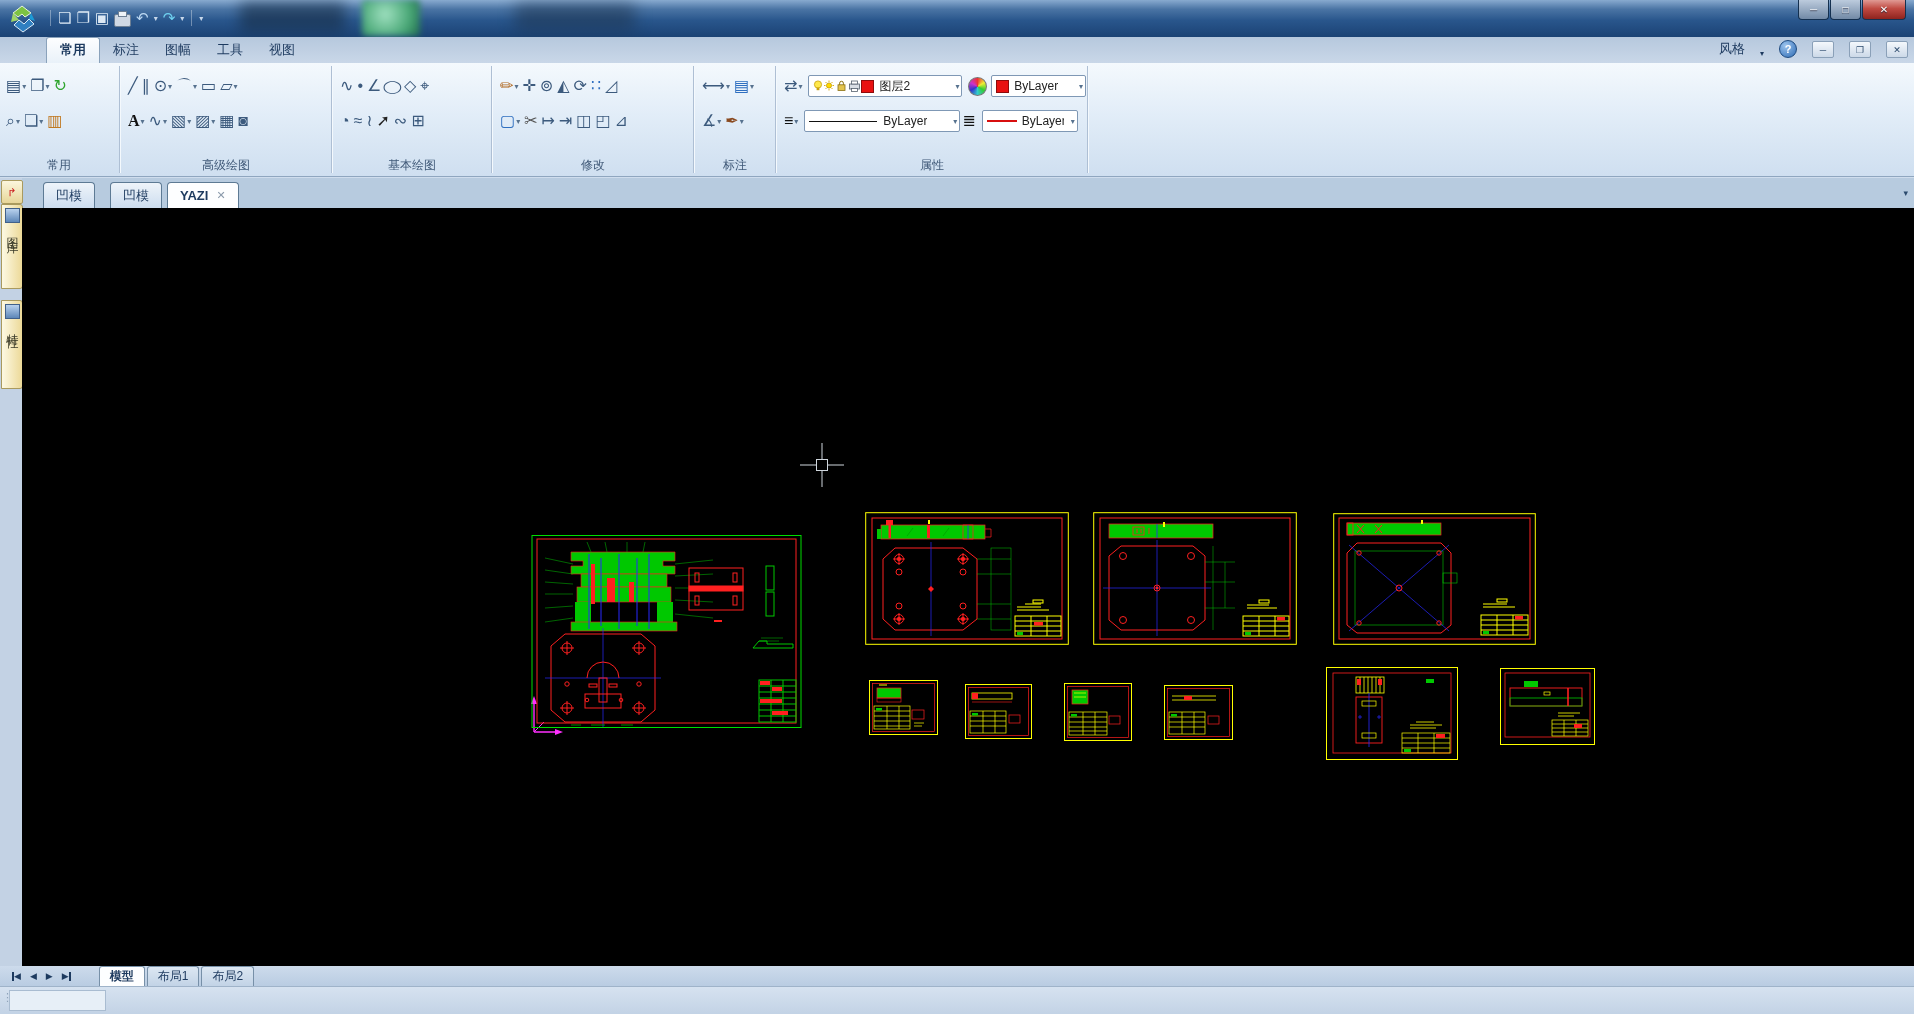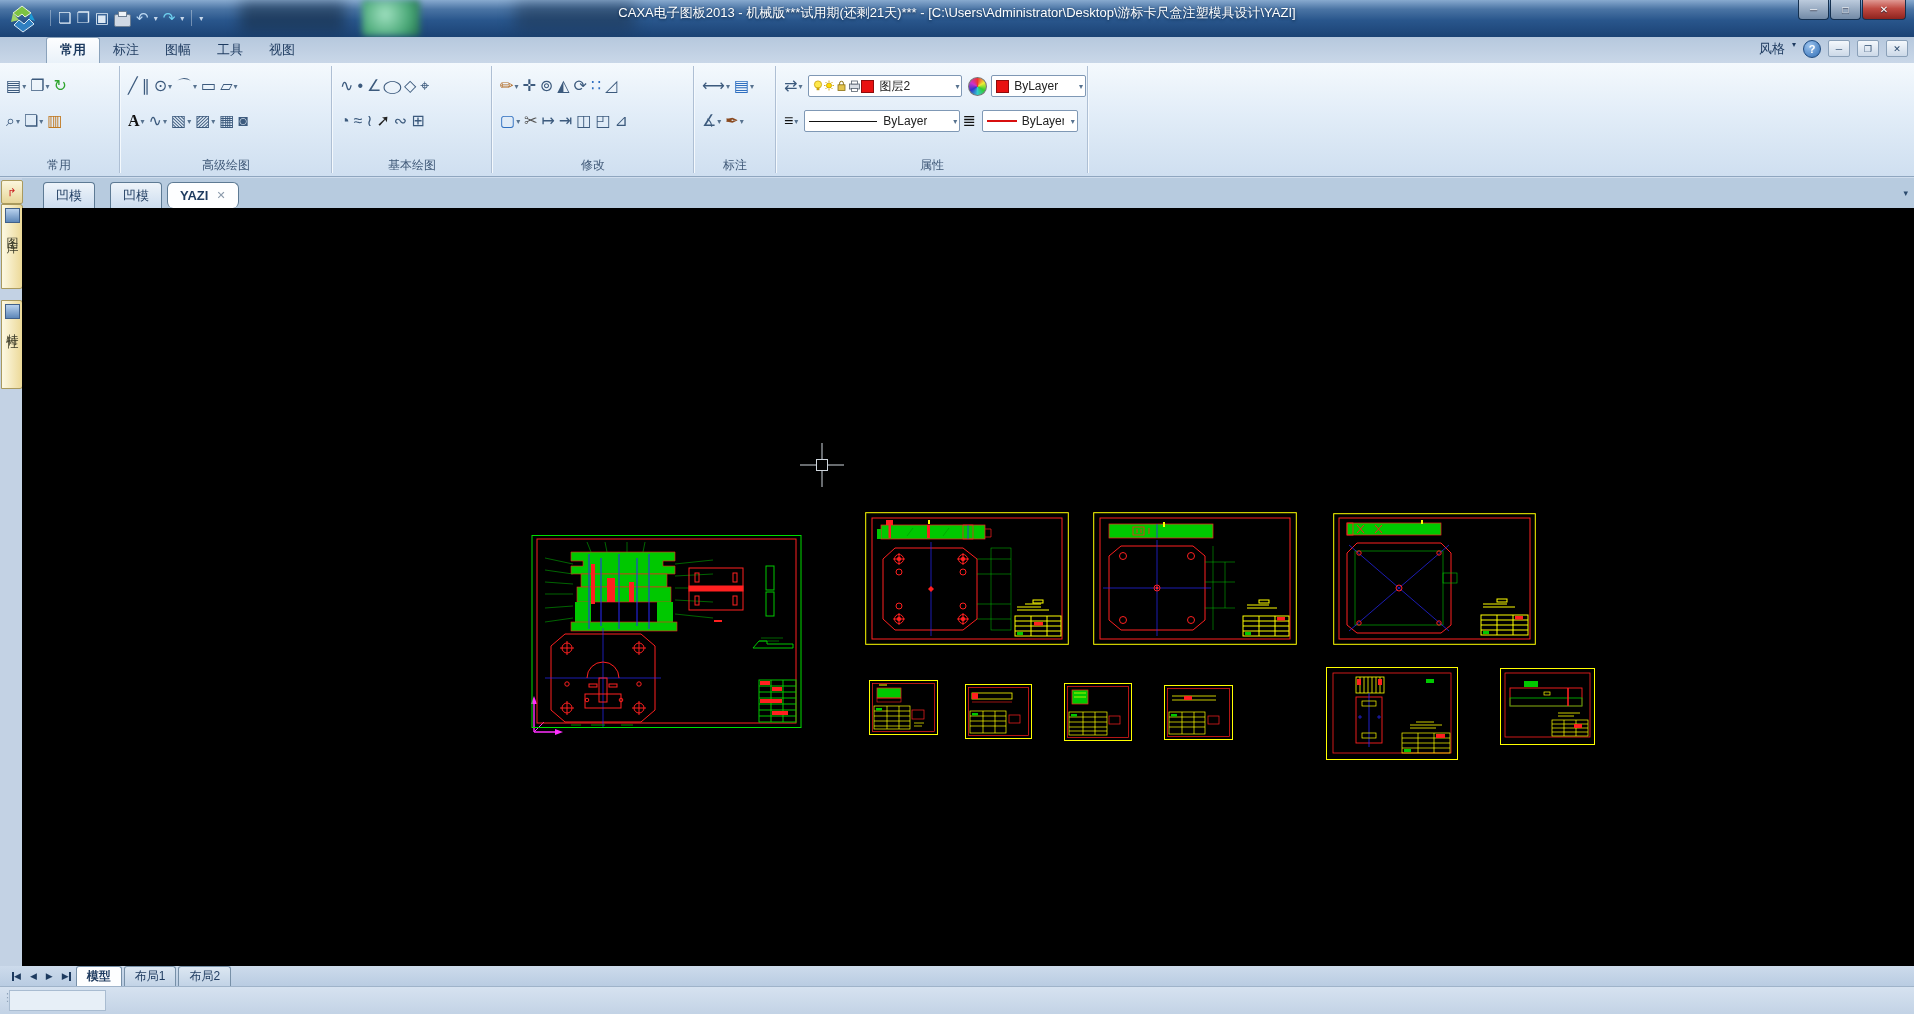--- a/index.html
+++ b/index.html
@@ -28,21 +28,21 @@
     background:linear-gradient(180deg,#bccbdd,#7b92ac 50%,#5f7априн 100%);background:linear-gradient(180deg,#bccbdd,#728aa6);
     border:1px solid #14304f;border-top:none;border-radius:0 0 4px 4px;margin-left:1px;text-shadow:0 1px 1px #223;}
   .wbtn.close{width:42px;background:linear-gradient(180deg,#e09a94,#c04a42 45%,#8f231e);}
   
   .tabrow{position:absolute;left:0;top:37px;width:1914px;height:26px;
     background:linear-gradient(180deg,#b6c8dd,#c9d7e8);border-bottom:1px solid #98acc4;}
   .rtabs{position:absolute;left:46px;top:0;height:26px;display:flex;align-items:flex-end;}
   .rtab{padding:3px 13px 4px 13px;color:#1d3a5f;font-size:13px;cursor:default;}
   .rtab.active{background:linear-gradient(180deg,#fdfeff,#e9f1f9);border:1px solid #8aa2bb;border-bottom:none;
     border-radius:3px 3px 0 0;font-weight:bold;}
-  .tabrow-right{position:absolute;right:6px;top:3px;display:flex;align-items:flex-start;gap:7px;color:#1d3a5f;font-size:13px;}
+  .tabrow-right{position:absolute;right:6px;top:3px;display:flex;align-items:flex-end;gap:15px;color:#1d3a5f;font-size:13px;}
   .helpcircle{width:16px;height:16px;border-radius:50%;background:radial-gradient(circle at 35% 30%,#9cc4ee,#2f6cb4);
     color:#fff;font-size:11px;font-weight:bold;display:flex;align-items:center;justify-content:center;border:1px solid #1d4a80;}
   .mdibtn{width:20px;height:15px;display:flex;align-items:center;justify-content:center;font-size:9px;color:#2b4a6d;
     background:linear-gradient(180deg,#f4f8fc,#ccd9e8);border:1px solid #8aa0b8;border-radius:2px;}
   
   .ribbon{position:absolute;left:0;top:63px;width:1914px;height:113px;
     background:linear-gradient(180deg,#f4f9fd 0%,#e2edf8 45%,#cfdff0 100%);border-bottom:1px solid #8fa6bf;display:flex;}
   .group{display:flex;flex-direction:column;}
   .g-rows{flex:1;display:flex;flex-direction:column;gap:5px;padding-top:8px;}
   .irow{display:flex;align-items:center;padding-left:4px;height:30px;}
@@ -57,21 +57,21 @@
   .combo .cdd{font-size:8px;color:#57728f;margin-left:3px;}
   .sw-red{display:inline-block;width:11px;height:11px;background:#e81010;border:1px solid #8d0b0b;margin-right:5px;}
   .line-black{display:inline-block;width:68px;height:1px;background:#111;margin-right:6px;}
   .line-red{display:inline-block;width:30px;height:2px;background:#d80f0f;margin-right:5px;}
   .colorwheel{display:inline-block;width:17px;height:17px;border-radius:50%;margin-left:6px;border:1px solid #777;
     background:conic-gradient(#e33,#ee3,#3c3,#3cc,#33c,#c3c,#e33);}
   
   .doctabs{position:absolute;left:22px;top:178px;width:1892px;height:30px;background:#b7cbdf;border-bottom:1px solid #7e94ab;}
   .dtab{position:absolute;top:4px;height:25px;display:flex;align-items:center;padding:0 12px;font-size:13px;color:#1d3a5f;
     background:linear-gradient(180deg,#eef4fa,#cdddef);border:1px solid #5d7a94;border-bottom:none;border-radius:4px 4px 0 0;}
-  .dtab.active{background:#fdfeff;font-weight:bold;border-radius:6px;}
+  .dtab.active{background:#fdfeff;font-weight:bold;}
   .dtab .x{margin-left:8px;color:#8a9aab;font-size:11px;font-weight:normal;}
   .dtab-more{position:absolute;right:6px;top:10px;font-size:9px;color:#2b4a6d;}
   
   .leftcol{position:absolute;left:0;top:178px;width:22px;height:788px;background:#c3d2e4;}
   .libbtn{position:absolute;left:1px;top:2px;width:20px;height:22px;background:linear-gradient(180deg,#fbf6dd,#e7d699);
     border:1px solid #a99a5e;border-radius:2px;display:flex;align-items:center;justify-content:center;font-size:11px;color:#c22;}
   .vtab{position:absolute;left:1px;width:20px;background:linear-gradient(90deg,#fdf9e3,#ecd998);
     border:1px solid #a99a5e;border-radius:0 3px 3px 0;display:flex;flex-direction:column;align-items:center;
     padding:3px 0 6px 0;color:#3a3a28;}
   .vtab .vicon{width:13px;height:13px;margin-bottom:5px;background:linear-gradient(180deg,#b9d2ee,#5d87b8);border:1px solid #41618a;}
@@ -114,21 +114,20 @@
     <span class="qbtn" style="color:#bcd8f2">↶</span>
     <span class="dd">▾</span>
     <span class="qbtn" style="color:#6fd2f0">↷</span>
     <span class="dd">▾</span>
     <span class="qsep"></span>
     <span class="dd">▾</span>
   </div>
   <div class="blur-dark1"></div>
   <div class="blur-green"></div>
   <div class="blur-dark2"></div>
-  <div class="title-text">CAXA电子图板2013 - 机械版***试用期(还剩21天)*** - [C:\Users\Administrator\Desktop\游标卡尺盒注塑模具设计\YAZI]</div>
   <div class="winbtns">
     <div class="wbtn">─</div>
     <div class="wbtn">□</div>
     <div class="wbtn close">✕</div>
   </div>
 </div>
 
 <div class="tabrow">
   <div class="rtabs">
     <div class="rtab active">常用</div>
@@ -734,21 +733,21 @@
         <span>◀</span>
       </span>
     <span class="navb">
         <span>▶</span>
       </span>
     <span class="navb">
         <span>▶</span>
         <span class="bar"></span>
       </span>
   </div>
-  <div class="ltab active" style="margin-left:2px">模型</div>
+  <div class="ltab active" style="margin-left:25px">模型</div>
   <div class="ltab">布局1</div>
   <div class="ltab">布局2</div>
 </div>
 
 <div class="statusbar">
   <span class="grip">⋮⋮</span>
   <span class="cmdbox"></span>
 </div>
 
 </body></html>

